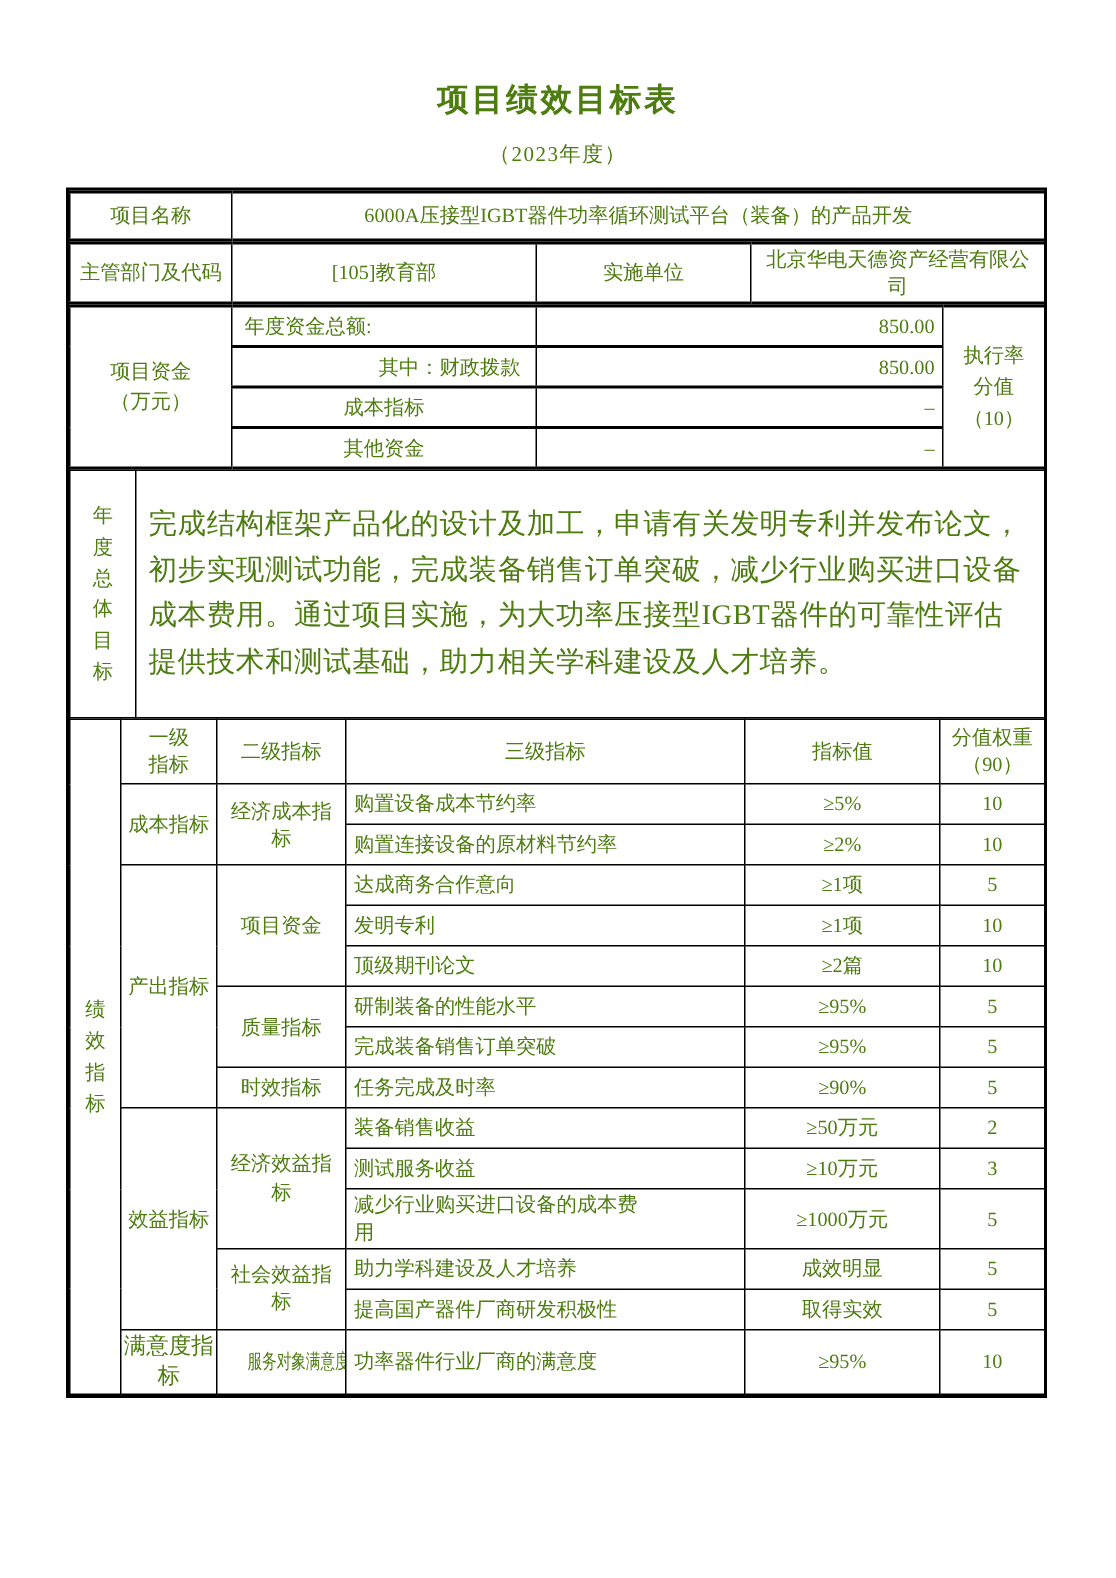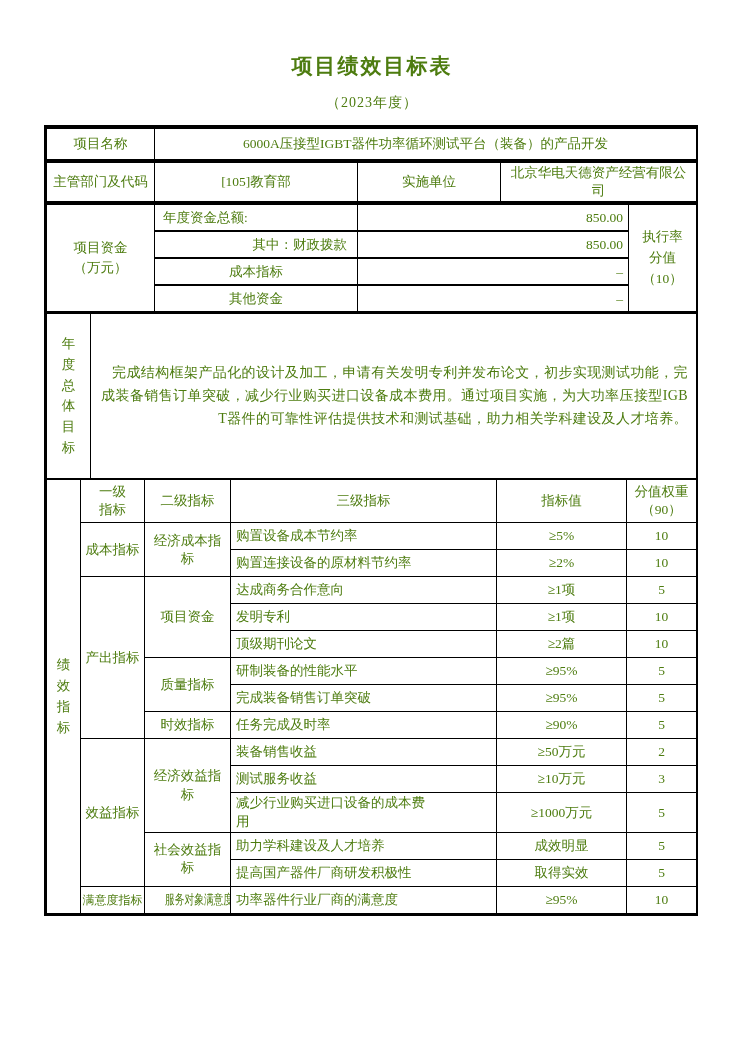--- a/index.html
+++ b/index.html
@@ -52,31 +52,31 @@
   
   .t-top td,.t-row2 td,.t-fund td{border-top-width:2px;border-bottom-width:2px;margin-left:20px;}
   .t-top td{height:28px;}
   .t-row2 td{height:36px;}
   .t-fund td{height:23px;}
   .t-goal td{height:152px;}
   .t-ind td{height:24px;}
   .t-ind tr.hdr td{height:40px;}
   .vlabel{line-height:1.55;font-size:13.5px;}
   .goal-text{
-    text-align:right;
+    text-align:left;
     padding:6px 8px;
     line-height:1.62;
-    font-size:14px;
+    font-size:19px;
     letter-spacing:0.4px;
   }
   .fund-val{text-align:right;padding-right:5px;}
   .t-fund tr:nth-child(1) td.fund-lbl{text-align:left;padding-left:8px;}
   .t-fund tr:nth-child(2) td.fund-lbl{text-align:right;padding-right:10px;}
   .l3{text-align:left;padding-left:5px;}
-  .sm{font-size:12px;padding-left:1px;padding-right:1px;}
+  .sm{font-size:15px;padding-left:1px;padding-right:1px;}
   .squeeze{display:inline-block;transform:scaleX(0.72);transform-origin:center;white-space:nowrap;}
   .pagenum{
     position:absolute;
     left:0;right:0;
     top:994px;
     text-align:center;
     font-size:13px;
   }
 </style>
 </head>

